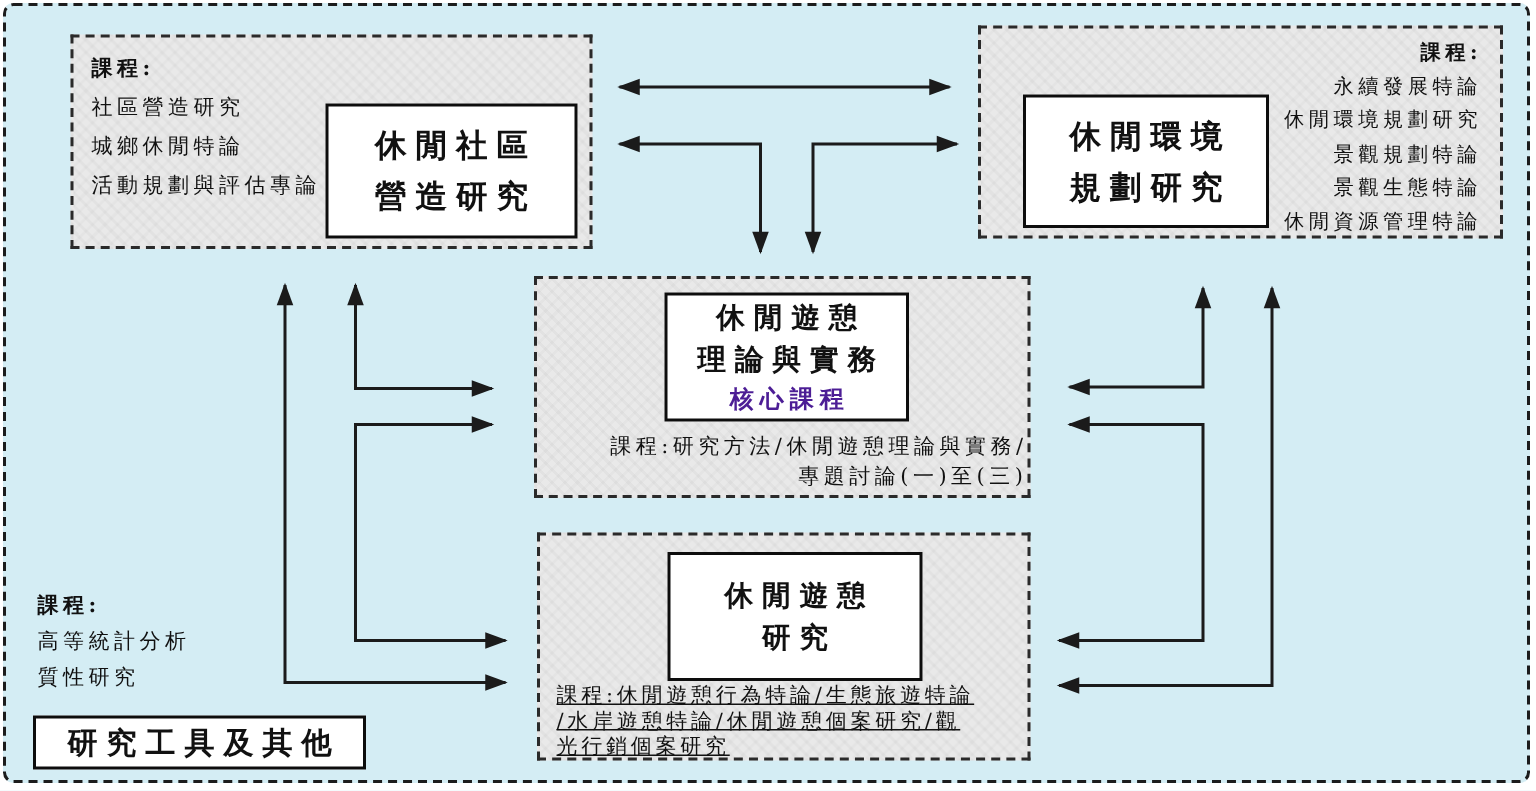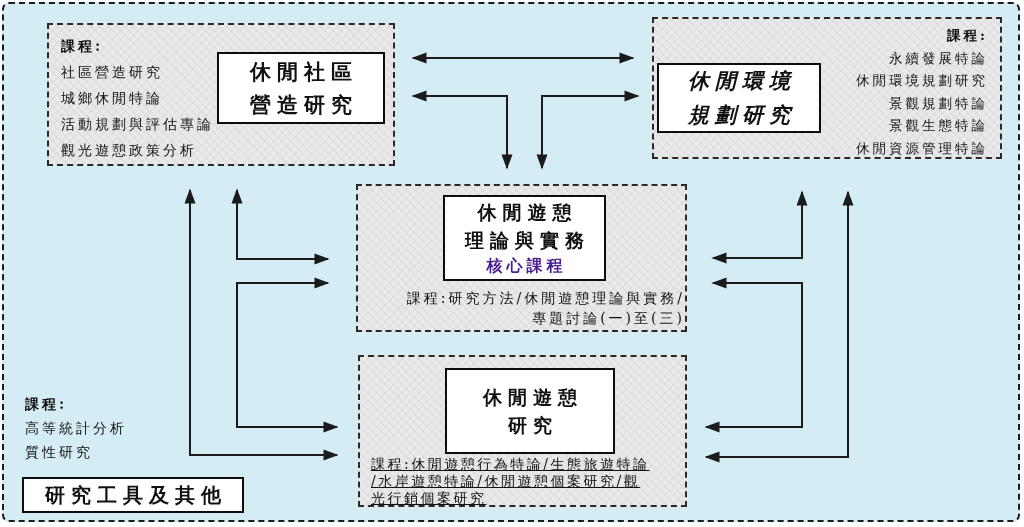--- a/index.html
+++ b/index.html
@@ -25,22 +25,22 @@
   .panel-tl{left:47px;top:23px;width:348px;height:143px;}
   .panel-tr{left:652px;top:17px;width:350px;height:142px;}
   .panel-core{left:356px;top:184px;width:331px;height:148px;}
   .panel-res{left:358px;top:355px;width:329px;height:152px;}
 
   .solidbox{
     position:absolute;box-sizing:border-box;background:#ffffff;border:2px solid #0d0d0d;
     display:flex;flex-direction:column;align-items:center;justify-content:center;
   }
   .boxtitle{font-weight:bold;font-size:21px;letter-spacing:6px;line-height:1.6;white-space:nowrap;text-indent:6px;}
-  .panel-tl .solidbox{left:168px;top:27px;width:168px;height:72px;justify-content:flex-end;}
-  .panel-tr .solidbox{left:3px;top:44px;width:164px;height:70px;font-style:italic;}
+  .panel-tl .solidbox{left:168px;top:44px;width:168px;height:90px;}
+  .panel-tr .solidbox{left:28px;top:44px;width:164px;height:89px;}
   .panel-core .solidbox{left:85px;top:9px;width:163px;height:86px;}
   .panel-core .boxtitle{font-size:19px;line-height:1.45;}
   .panel-res .solidbox{left:85px;top:11px;width:170px;height:86px;}
   .panel-res .boxtitle{font-size:19px;line-height:1.5;}
   .core-badge{font-weight:bold;font-size:16px;letter-spacing:4px;text-indent:4px;white-space:nowrap;margin-top:1px;}
 
   .course-list{position:absolute;font-size:14px;letter-spacing:3px;white-space:nowrap;}
   .course-label{font-weight:bold;}
   .panel-tl .course-list{left:12px;top:8px;line-height:26px;text-align:left;}
   .panel-tr .course-list{right:12px;top:5px;line-height:22.5px;text-align:right;font-size:13.5px;}
@@ -84,21 +84,20 @@
       <path d="M713,283 H802 V427 H706" marker-start="url(#ah)" marker-end="url(#ah)"></path>
     </g>
   </svg>
 
   <div class="panel panel-tl">
     <div class="course-list">
       <div class="course-label">課程:</div>
       <div>社區營造研究</div>
       <div>城鄉休閒特論</div>
       <div>活動規劃與評估專論</div>
-      <div>觀光遊憩政策分析</div>
     </div>
     <div class="solidbox">
       <div class="boxtitle">休閒社區</div>
       <div class="boxtitle">營造研究</div>
     </div>
   </div>
 
   <div class="panel panel-tr">
     <div class="course-list">
       <div class="course-label">課程:</div>

